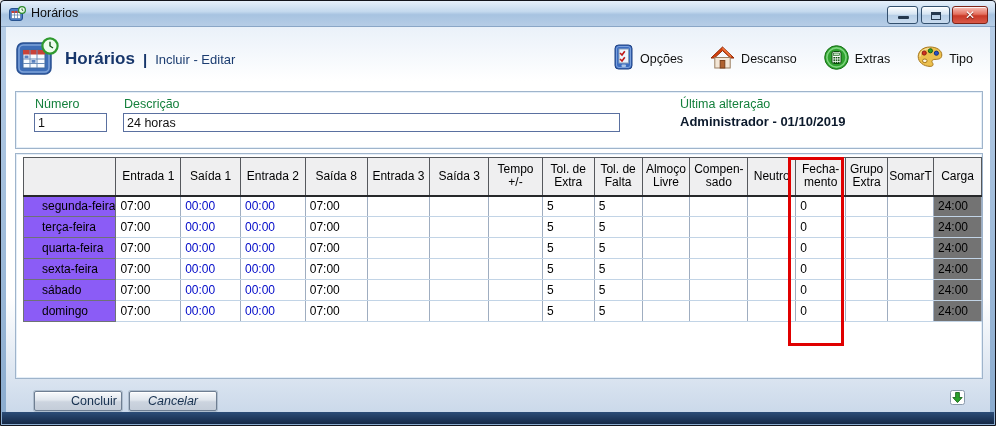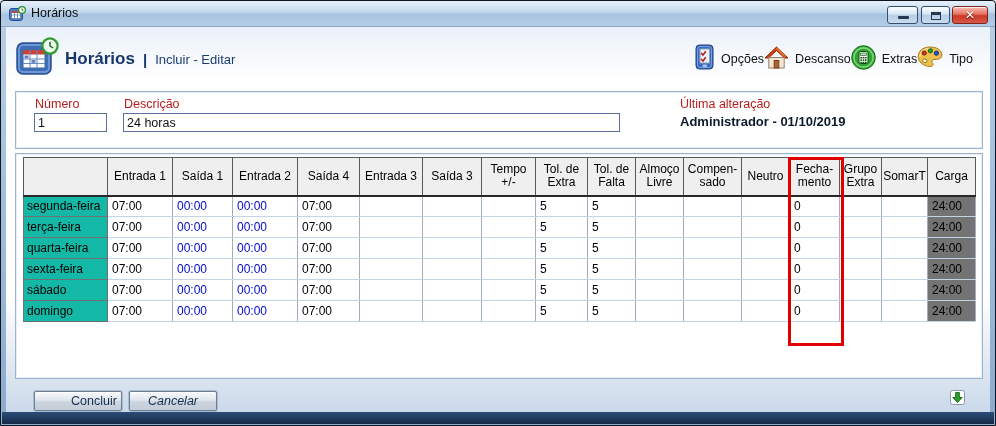--- a/index.html
+++ b/index.html
@@ -36,52 +36,52 @@
     background:linear-gradient(180deg,#eaf1f9 0%,#ffffff 14%,#ffffff 70%,#cbd9ea 100%);
   }
   .bottom-band { position:absolute; left:1px; right:1px; bottom:1px; height:12px;
     background:linear-gradient(#2c4d78,#142846); }
   
   .horarios-icon { position:absolute; left:15px; top:36px; }
   .title-row { position:absolute; left:64px; top:46px; height:24px; display:flex; align-items:center; gap:8px; }
   .page-title { font-size:17px; font-weight:bold; color:#17366b; }
   .title-sep  { font-size:15px; font-weight:bold; color:#17366b; }
   .page-subtitle { font-size:13px; color:#1b3c70; }
-  .toolbar { position:absolute; right:22px; top:42px; height:32px; display:flex; align-items:center; }
+  .toolbar { position:absolute; right:22px; top:42px; height:32px; display:flex; align-items:center; gap:27px; }
   .tool-btn { display:flex; align-items:center; gap:6px; cursor:default; }
   .tool-btn span.lbl { font-size:12.5px; color:#101010; }
   
   .panel {
     position:absolute; background:#fff;
     border:1px solid #9fb4cb; box-shadow:inset 0 0 0 1px #e4eef8;
   }
   .form-panel  { left:14px; top:90px;  width:968px; height:58px; }
   .table-panel { left:14px; top:152px; width:968px; height:226px; }
-  .flabel { position:absolute; font-size:12.5px; color:#b91c1c; }
+  .flabel { position:absolute; font-size:12.5px; color:#15803d; }
   .finput {
     position:absolute; height:19px; border:1px solid #5a70a0; background:#fff;
     font-family:inherit; font-size:12.5px; color:#111; padding:0 3px;
   }
   .lbl-numero { left:19px;  top:5px; }
   .inp-numero { left:18px;  top:21px; width:73px; }
   .lbl-desc   { left:108px; top:5px; }
   .inp-desc   { left:107px; top:21px; width:497px; }
   .lbl-ultima { left:664px; top:5px; }
   .val-ultima { position:absolute; left:664px; top:22px; font-size:13px; font-weight:bold; color:#0c1a2c; }
   
   .sched-table { position:absolute; left:7px; top:3px; border-collapse:collapse; table-layout:fixed;
     font-size:12px; color:#000; border:1px solid #a16207; }
   .sched-table th {
     background:#efeff0; border:1px solid #55585c; border-bottom:2px solid #26282a;
     font-weight:normal; font-size:12px; line-height:13px; white-space:pre-line;
     text-align:center; padding:2px 0; height:38px; color:#000;
   }
   .sched-table td { height:21px; padding:0 0 0 4px; overflow:hidden; white-space:nowrap; }
   .sched-table td.day {
-    background:#14b8a6; border:1px solid #6e7276; font-size:12px; padding-left:3px;
+    background:#8b5cf6; border:1px solid #6e7276; font-size:12px; padding-left:18px;
   }
   .sched-table td.data { background:#fff; border-right:1px solid #9fadc0; border-bottom:1px solid #c2d4e6; }
   .sched-table td.col-saida1, .sched-table td.col-entrada2 { color:#0009c8; }
   .sched-table td.col-carga { background:#737373; }
   .red-box { position:absolute; border:3px solid #e00000; pointer-events:none; }
   
   .btn {
     position:absolute; top:390px; width:88px; height:20px; cursor:default;
     background:linear-gradient(#f8fafc,#e0e6ed 45%,#ccd4df 55%,#c4cdd9);
     border:1px solid #6e7e92; border-radius:2px; box-shadow:inset 0 1px 0 #fff,0 0 0 1px #aebdcd;
@@ -237,21 +237,21 @@
           <col style="width: 42px;">
           <col style="width: 46px;">
           <col style="width: 48px;">
         </colgroup>
         <thead>
           <tr>
             <th></th>
             <th>Entrada 1</th>
             <th>Saída 1</th>
             <th>Entrada 2</th>
-            <th>Saída 4</th>
+            <th>Saída 8</th>
             <th>Entrada 3</th>
             <th>Saída 3</th>
             <th>Tempo
 +/-</th>
             <th>Tol. de
 Extra</th>
             <th>Tol. de
 Falta</th>
             <th>Almoço
 Livre</th>

